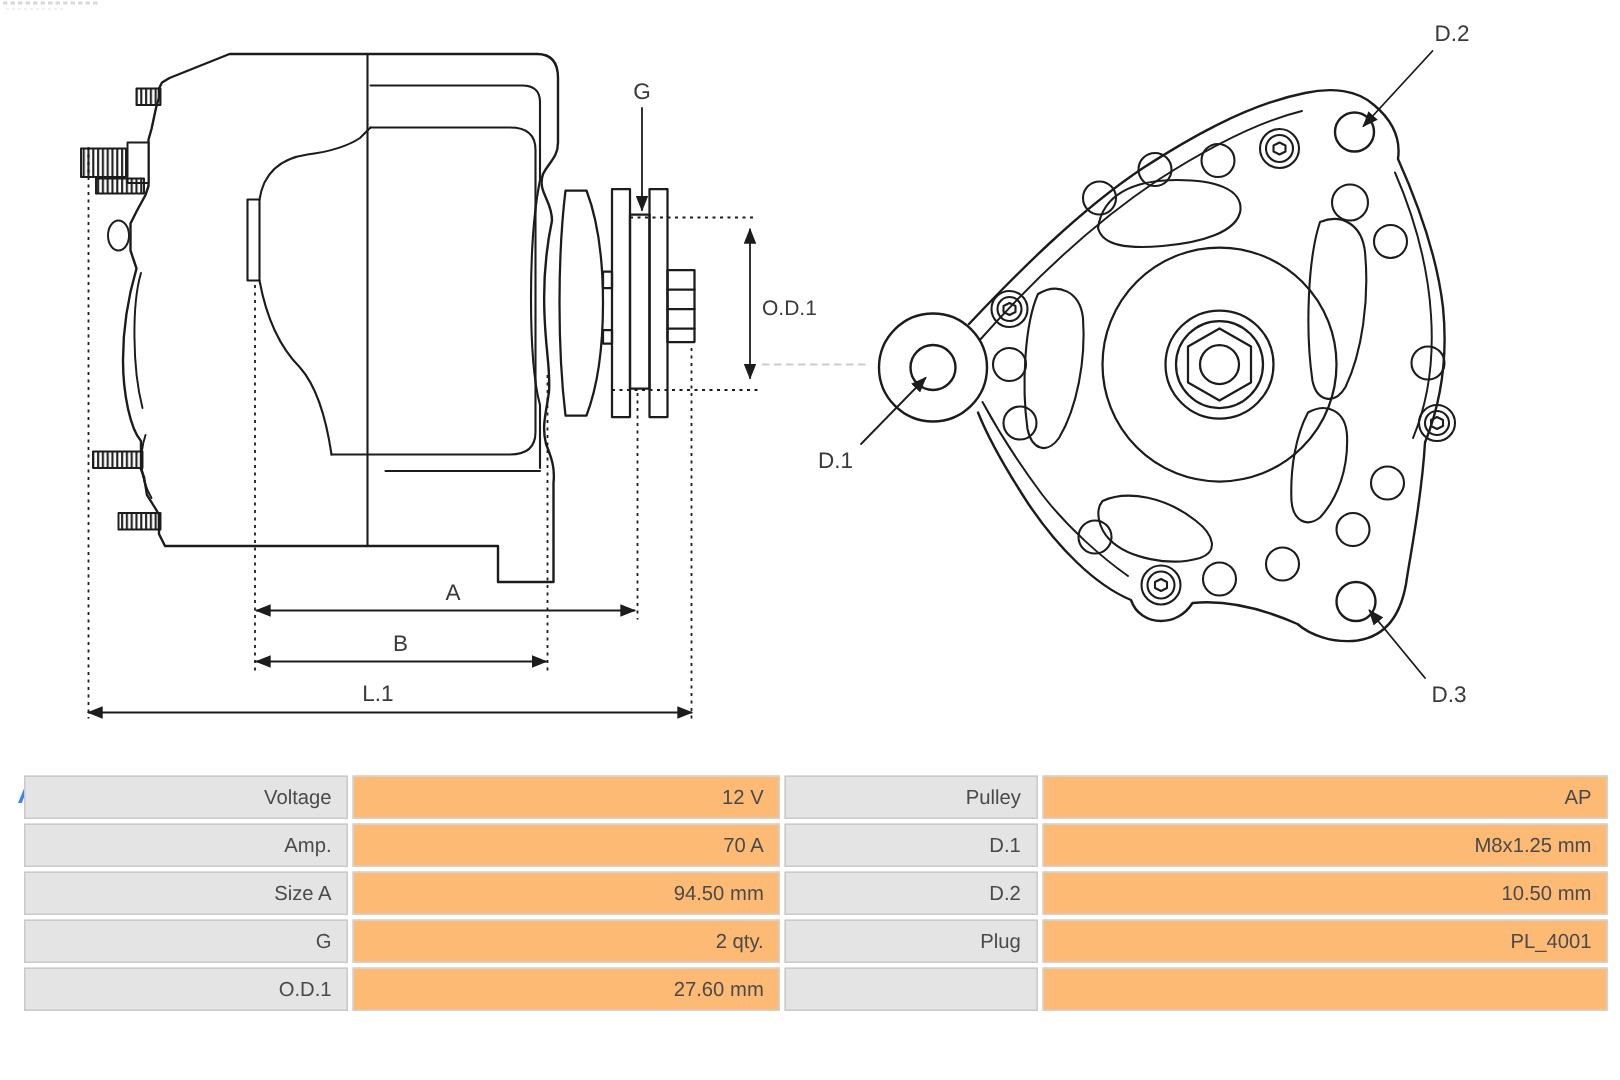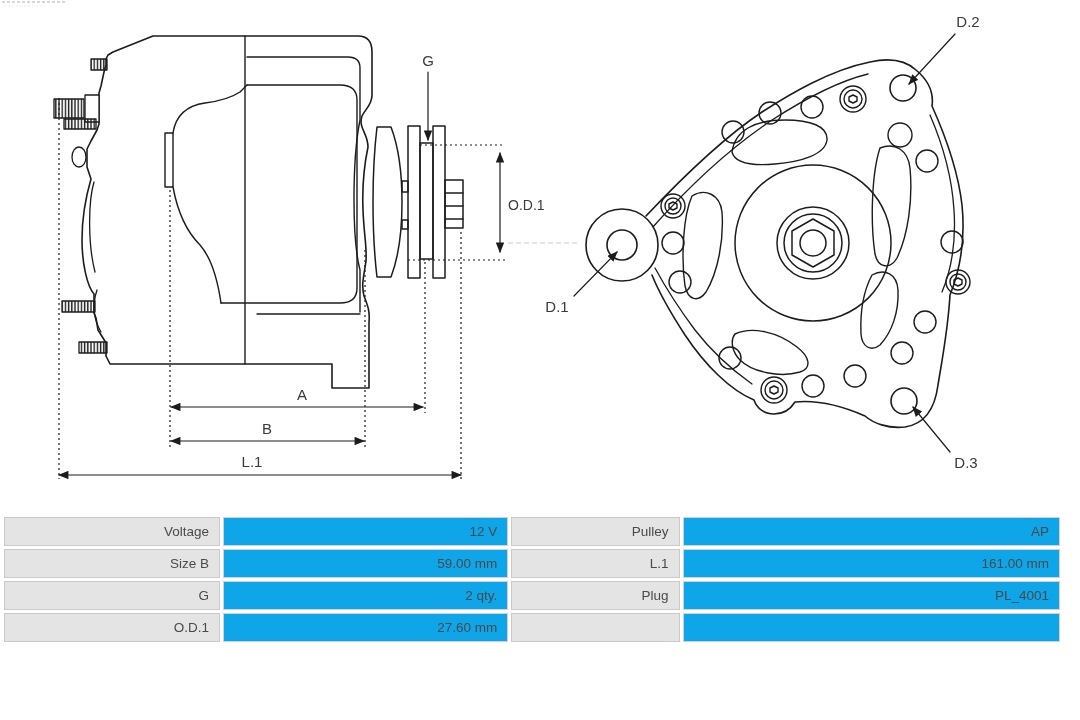--- a/index.html
+++ b/index.html
@@ -11,27 +11,27 @@
   #drawing{position:absolute;left:0;top:0;width:1080px;height:505px;}
   svg text{font-family:"Liberation Sans","DejaVu Sans",sans-serif;
            font-size:15px;fill:#3a3a3a;}
   svg text.od{font-size:14px;}
 
   
   #part-number{position:absolute;left:12px;top:485px;font-size:25px;
                color:#3b82f6;letter-spacing:.5px;margin-top:28px;}
 
   
-  #spec{position:absolute;left:1px;top:514px;border-collapse:separate;
+  #spec{position:absolute;left:13px;top:514px;border-collapse:separate;
         border-spacing:3px;table-layout:fixed;width:1062px;}
   #spec td{height:27px;padding:0 10px 0 4px;text-align:right;
            font-size:13.5px;color:#4a4a4a;border:1px solid #c9c9c9;
            overflow:hidden;white-space:nowrap;}
   #spec td.lbl{background:#e4e4e4;}
-  #spec td.val{background:#0ea5e9;border-color:#d2d2d2;}
+  #spec td.val{background:#fdba74;border-color:#d2d2d2;}
 </style>
 </head>
 <body>
 
 <div id="stage">
 
   <svg id="drawing" viewBox="0 0 1080 505" width="1080" height="505">
     <defs>
       <marker id="arr" viewBox="0 0 10 8" refX="9" refY="4" markerWidth="9" markerHeight="7" orient="auto-start-reverse">
         <path d="M0,0 L10,4 L0,8 Z" fill="#1c1c1c"></path>
@@ -251,24 +251,30 @@
         <col style="width:372px">
       </colgroup>
     <tbody>
       <tr>
         <td class="lbl">Voltage</td>
         <td class="val">12 V</td>
         <td class="lbl">Pulley</td>
         <td class="val">AP</td>
       </tr>
       <tr>
-        <td class="lbl">Size B</td>
-        <td class="val">59.00 mm</td>
-        <td class="lbl">L.1</td>
-        <td class="val">161.00 mm</td>
+        <td class="lbl">Amp.</td>
+        <td class="val">70 A</td>
+        <td class="lbl">D.1</td>
+        <td class="val">M8x1.25 mm</td>
+      </tr>
+      <tr>
+        <td class="lbl">Size A</td>
+        <td class="val">94.50 mm</td>
+        <td class="lbl">D.2</td>
+        <td class="val">10.50 mm</td>
       </tr>
       <tr>
         <td class="lbl">G</td>
         <td class="val">2 qty.</td>
         <td class="lbl">Plug</td>
         <td class="val">PL_4001</td>
       </tr>
       <tr>
         <td class="lbl">O.D.1</td>
         <td class="val">27.60 mm</td>

